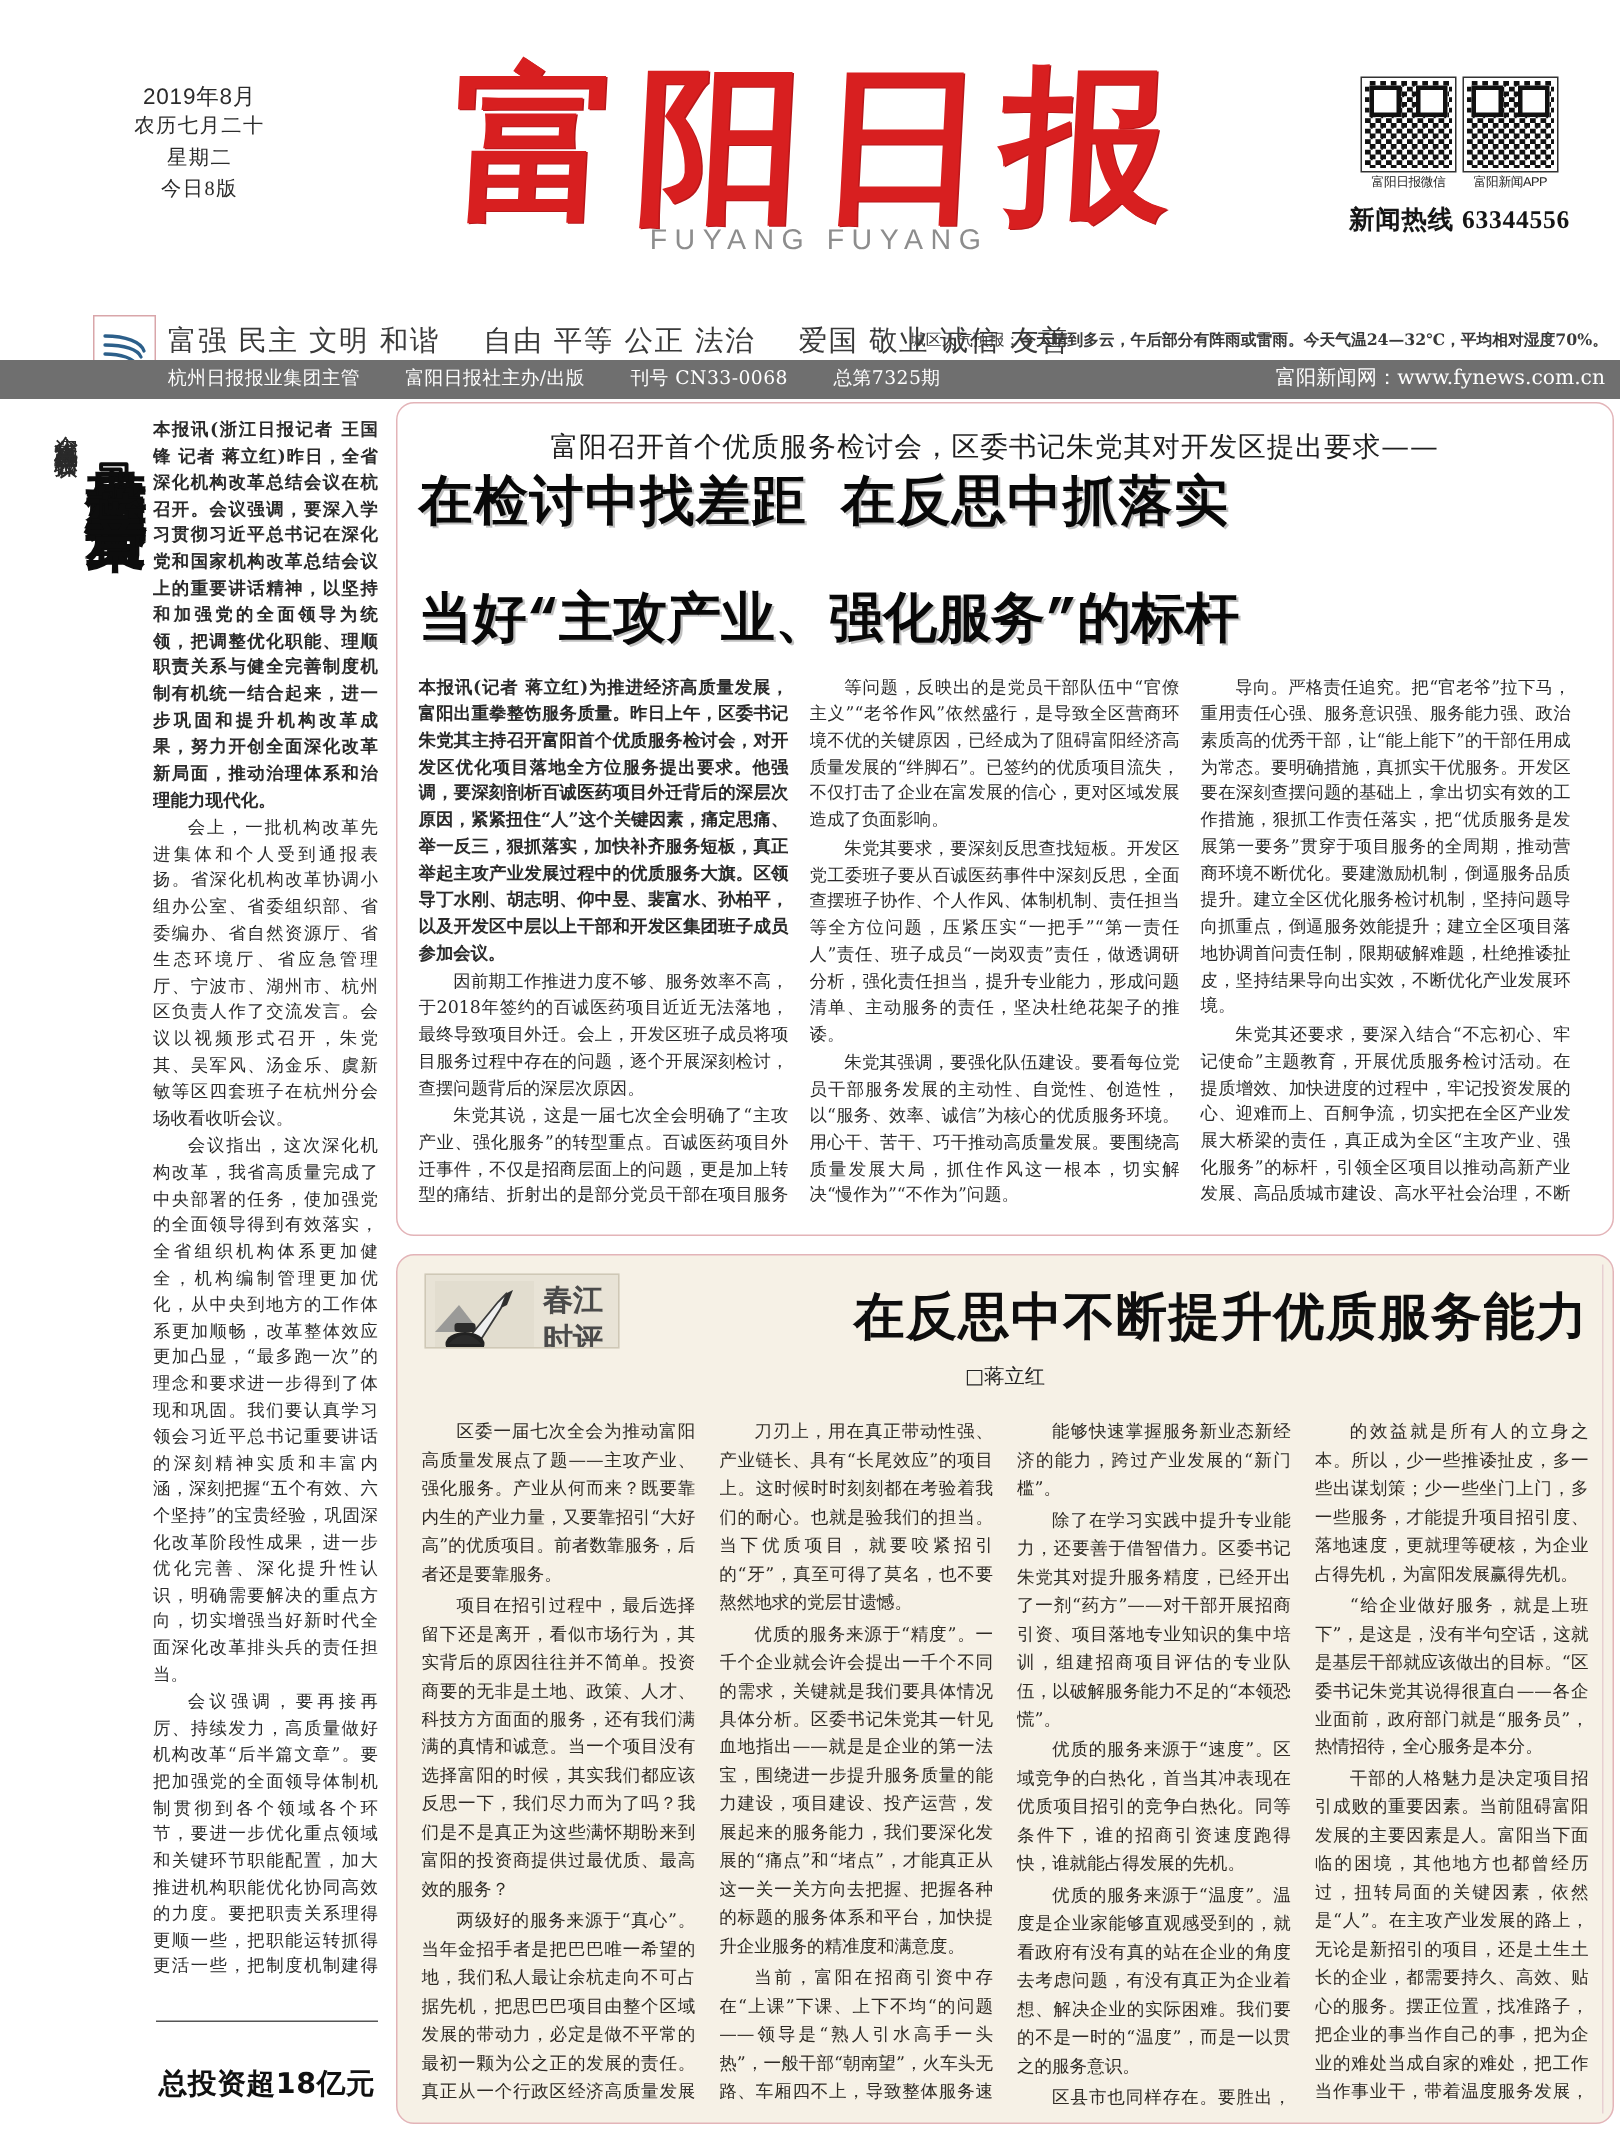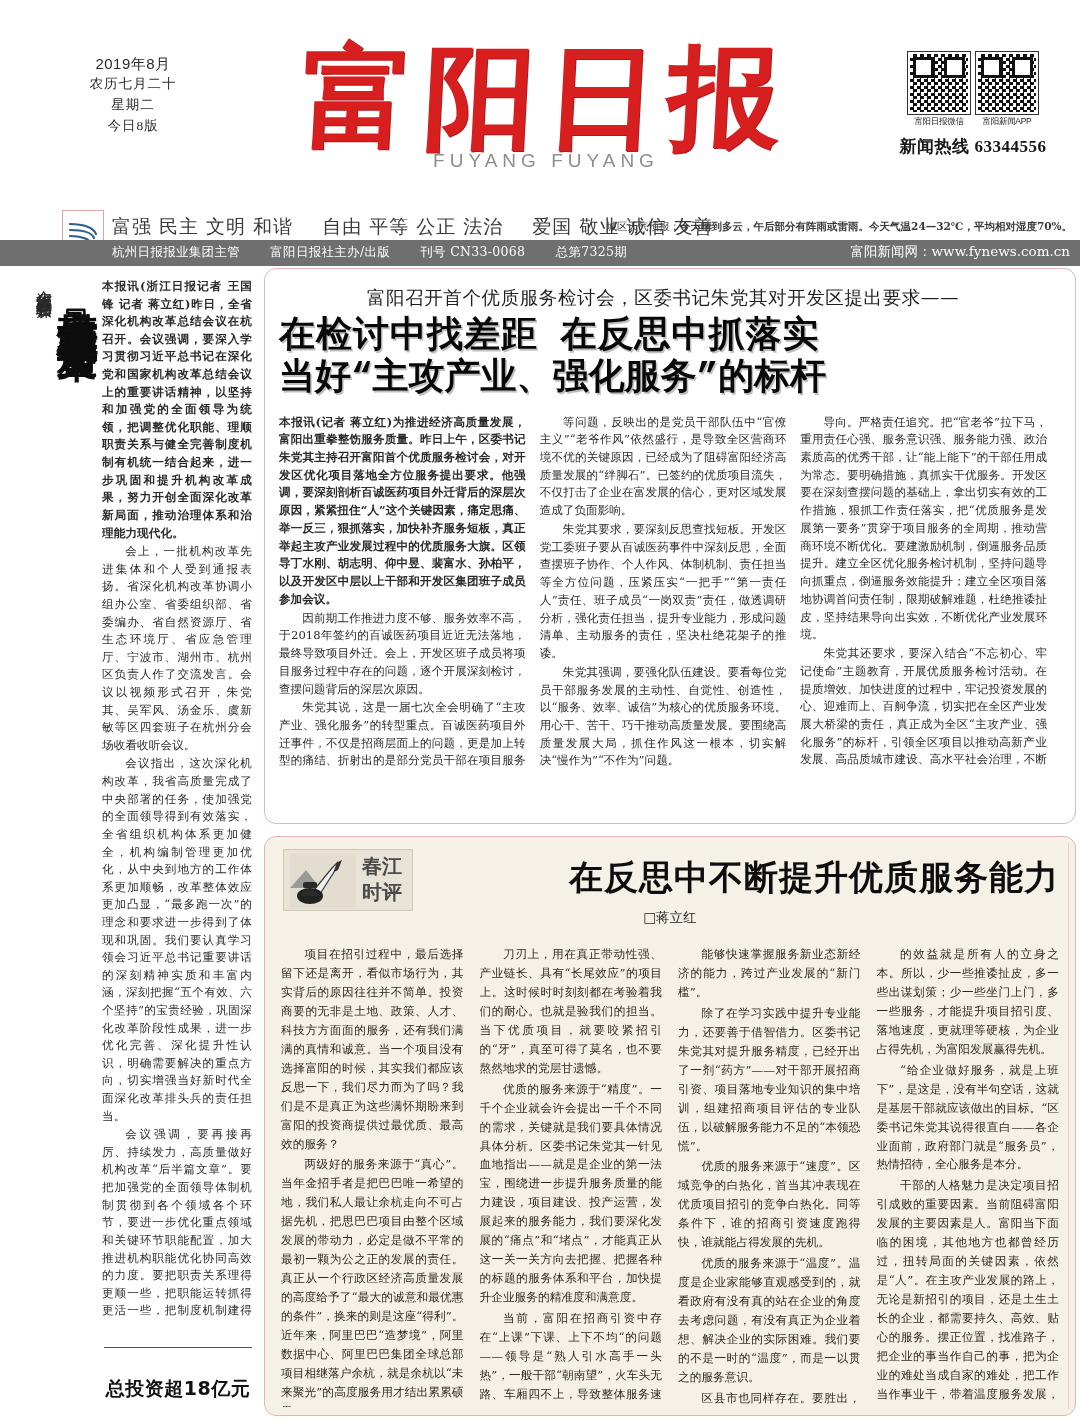--- a/index.html
+++ b/index.html
@@ -151,42 +151,42 @@
     text-align: center; font-size: 18.5px; color: #1f1f1f; letter-spacing: .6px;
     font-family: "DejaVu Serif", serif; margin-top: 4px;
   }
   .main-head {
     text-align: left; font-weight: 900; color: #080808;
     font-family: Liberation Mono, monospace;
     font-size: 36px; line-height: 1.16; letter-spacing: 1px;
     margin-top: 6px;
     text-shadow: 1.5px 1.5px 0 rgba(0,0,0,.25);
   }
-  .main-head .l2 { letter-spacing: 0px; }
+  .main-head .l2 { letter-spacing: 0px; margin-top: 36px; }
 
   .main-cols {
     display: flex; gap: 14px; margin-top: 14px; height: 356px;
   }
   .mcol {
     flex: 1; font-size: 11.6px; line-height: 1.53; text-align: justify;
     color: #2b2b2b; font-family: "DejaVu Serif", serif; overflow: hidden;
   }
   .mcol p { text-indent: 2em; margin-bottom: 1px; }
   .mcol p.lead { text-indent: 0; }
   .mcol .src { font-weight: 700; }
 
   
   .comment-box {
     position: absolute; left: 264px; top: 570px; width: 812px; height: 580px;
     border: 1.6px solid #e3b4b8; border-radius: 12px;
     background: #f6f1e6; padding: 10px 16px 12px 16px; overflow: hidden;
   }
   .cb-header { position: relative; height: 88px; }
   .cb-logo {
-    position: absolute; left: 2px; top: 2px; width: 130px; height: 62px;
+    position: absolute; left: 2px; top: 2px; width: 130px; height: 50px;
     background: #e8e3d6; border: 1px solid #cfc8b6;
     display: flex; align-items: center; overflow: hidden;
   }
   .cb-logo svg { position: absolute; left: 6px; top: 4px; width: 66px; height: 54px; }
   .cb-logo-text {
     position: absolute; right: 6px; top: 4px;
     font-size: 20px; font-weight: 700; line-height: 1.28; color: #4a4a4a;
     font-family: "DejaVu Serif", serif; text-align: center; width: 48px;
   }
   .cb-title {
@@ -343,20 +343,21 @@
             <div>春江</div>
             <div>时评</div>
           </div>
         </div>
         <div class="cb-title">在反思中不断提升优质服务能力</div>
         <div class="cb-author">□蒋立红</div>
       </div>
 
       <div class="cb-cols">
         <div class="ccol">
+          <p>区委一届七次全会为推动富阳高质量发展点了题——主攻产业、强化服务。产业从何而来？既要靠内生的产业力量，又要靠招引“大好高”的优质项目。前者数靠服务，后者还是要靠服务。</p>
           <p>项目在招引过程中，最后选择留下还是离开，看似市场行为，其实背后的原因往往并不简单。投资商要的无非是土地、政策、人才、科技方方面面的服务，还有我们满满的真情和诚意。当一个项目没有选择富阳的时候，其实我们都应该反思一下，我们尽力而为了吗？我们是不是真正为这些满怀期盼来到富阳的投资商提供过最优质、最高效的服务？</p>
           <p>两级好的服务来源于“真心”。当年金招手者是把巴巴唯一希望的地，我们私人最让余杭走向不可占据先机，把思巴巴项目由整个区域发展的带动力，必定是做不平常的最初一颗为公之正的发展的责任。真正从一个行政区经济高质量发展的高度给予了“最大的诚意和最优惠的条件”，换来的则是这座“得利”。近年来，阿里巴巴“造梦境”，阿里数据中心、阿里巴巴集团全球总部项目相继落户余杭，就是余杭以“未来聚光”的高度服务用才结出累累硕果。</p>
 
         </div>
         <div class="ccol">
           <p>刀刃上，用在真正带动性强、产业链长、具有“长尾效应”的项目上。这时候时时刻刻都在考验着我们的耐心。也就是验我们的担当。当下优质项目，就要咬紧招引的“牙”，真至可得了莫名，也不要熬然地求的党层甘遗憾。</p>
           <p>优质的服务来源于“精度”。一千个企业就会许会提出一千个不同的需求，关键就是我们要具体情况具体分析。区委书记朱党其一针见血地指出——就是是企业的第一法宝，围绕进一步提升服务质量的能力建设，项目建设、投产运营，发展起来的服务能力，我们要深化发展的“痛点”和“堵点”，才能真正从这一关一关方向去把握、把握各种的标题的服务体系和平台，加快提升企业服务的精准度和满意度。</p>
           <p>当前，富阳在招商引资中存在“上课”下课、上下不均“的问题——领导是“熟人引水高手一头热”，一般干部“朝南望”，火车头无路、车厢四不上，导致整体服务速度下降。</p>
 
         </div>

